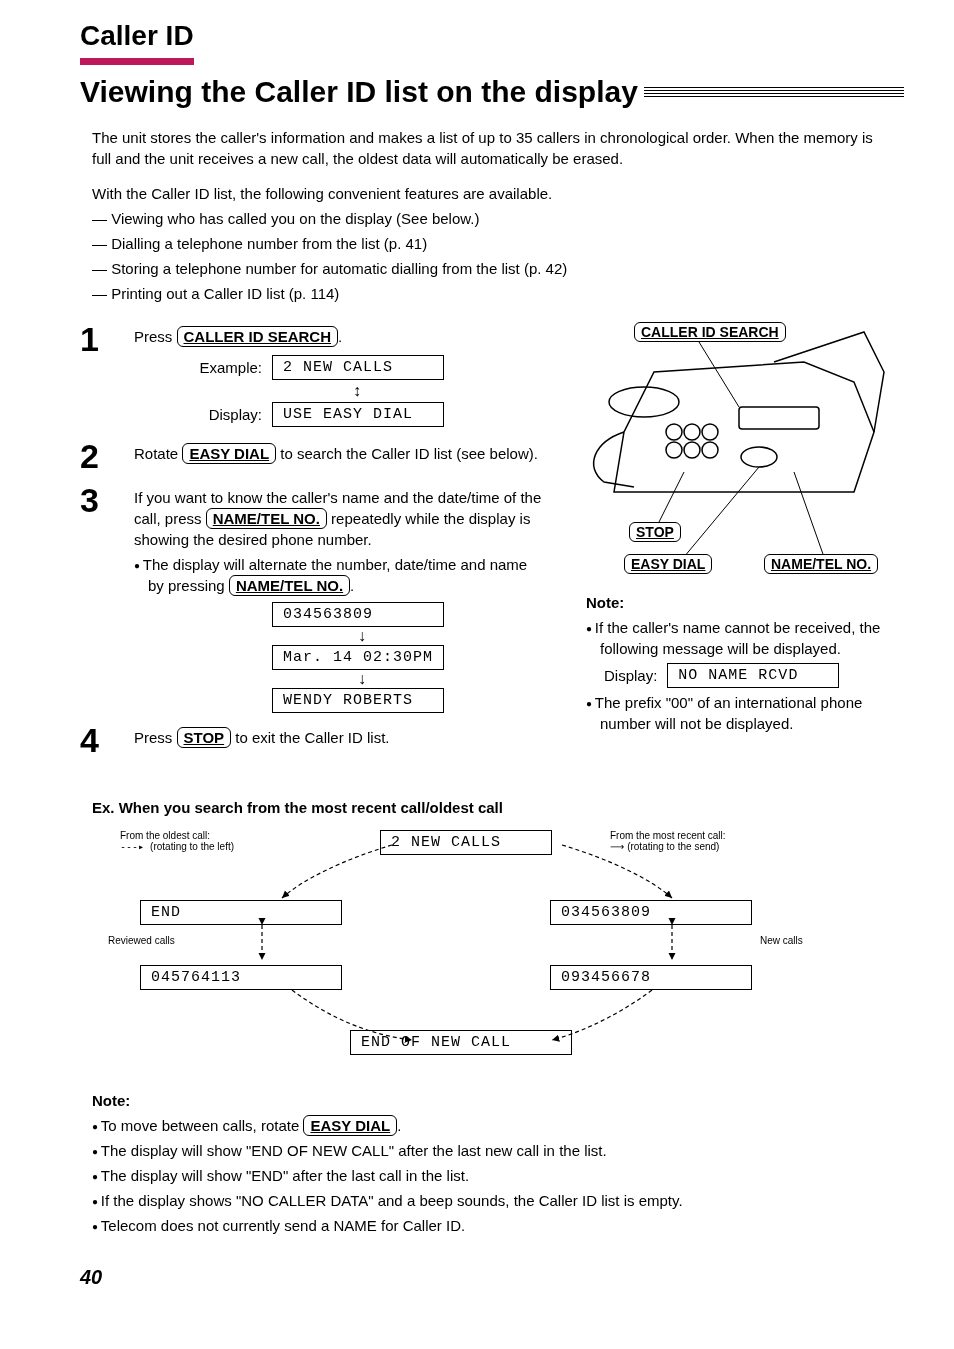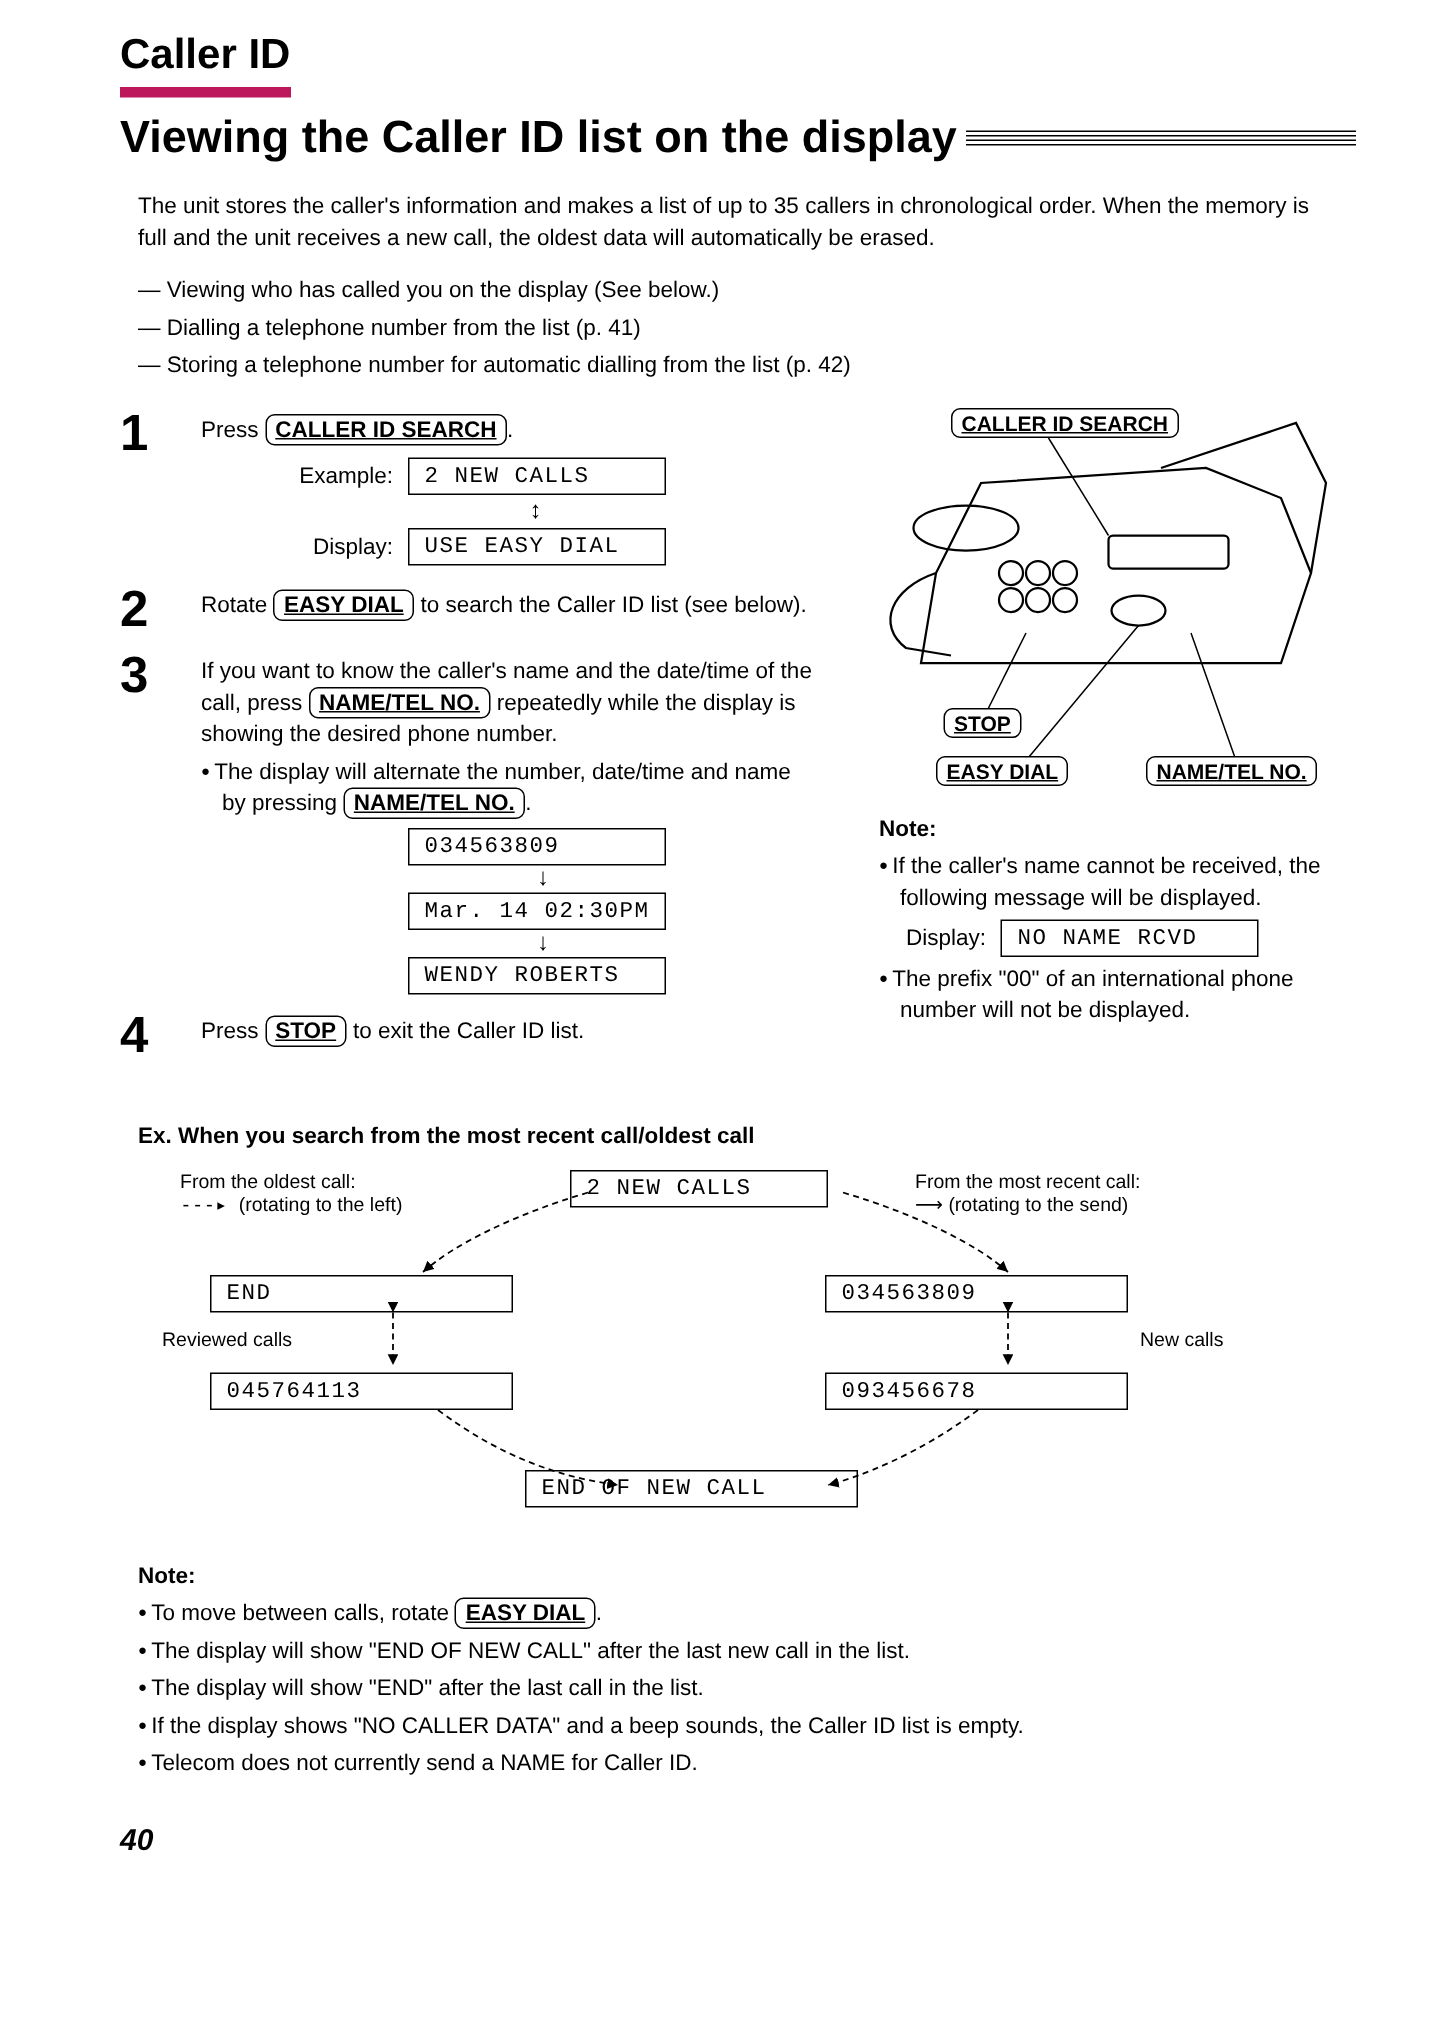--- a/index.html
+++ b/index.html
@@ -112,21 +112,21 @@
   .note-heading { font-weight: bold; margin-top: 10px; }
   .search-ex {
     margin-top: 30px;
   }
   .search-title { font-weight: bold; margin-bottom: 12px; }
   .flow {
     position: relative;
     height: 250px;
   }
   .flow .lcd { position: absolute; background: #fff; }
-  .flow-label { position: absolute; font-size: 13px; }
+  .flow-label { position: absolute; font-size: 10px; }
   .dashed-arrow { font-family: monospace; }
   .page-num {
     font-style: italic;
     font-weight: bold;
     font-size: 20px;
     margin-top: 30px;
   }
 </style>
 </head>
 <body>
@@ -134,24 +134,26 @@
 <div class="page">
 
   <div class="tab">Caller ID</div>
 
   <h1>
     <span>Viewing the Caller ID list on the display</span>
     <span class="rule"></span>
   </h1>
 
   <p class="intro">The unit stores the caller's information and makes a list of up to 35 callers in chronological order. When the memory is full and the unit receives a new call, the oldest data will automatically be erased.</p>
+  <p>With the Caller ID list, the following convenient features are available.</p>
   <div class="feat">
     <p>Viewing who has called you on the display (See below.)</p>
     <p>Dialling a telephone number from the list (p. 41)</p>
     <p>Storing a telephone number for automatic dialling from the list (p. 42)</p>
+    <p>Printing out a Caller ID list (p. 114)</p>
   </div>
 
   <div class="two-col steps">
     <div class="left-col">
 
       <div class="step">
         <div class="step-num">1</div>
         <div class="step-body">
           <p>
             <span>Press </span><span class="btn-label">CALLER ID SEARCH</span><span>.</span>

